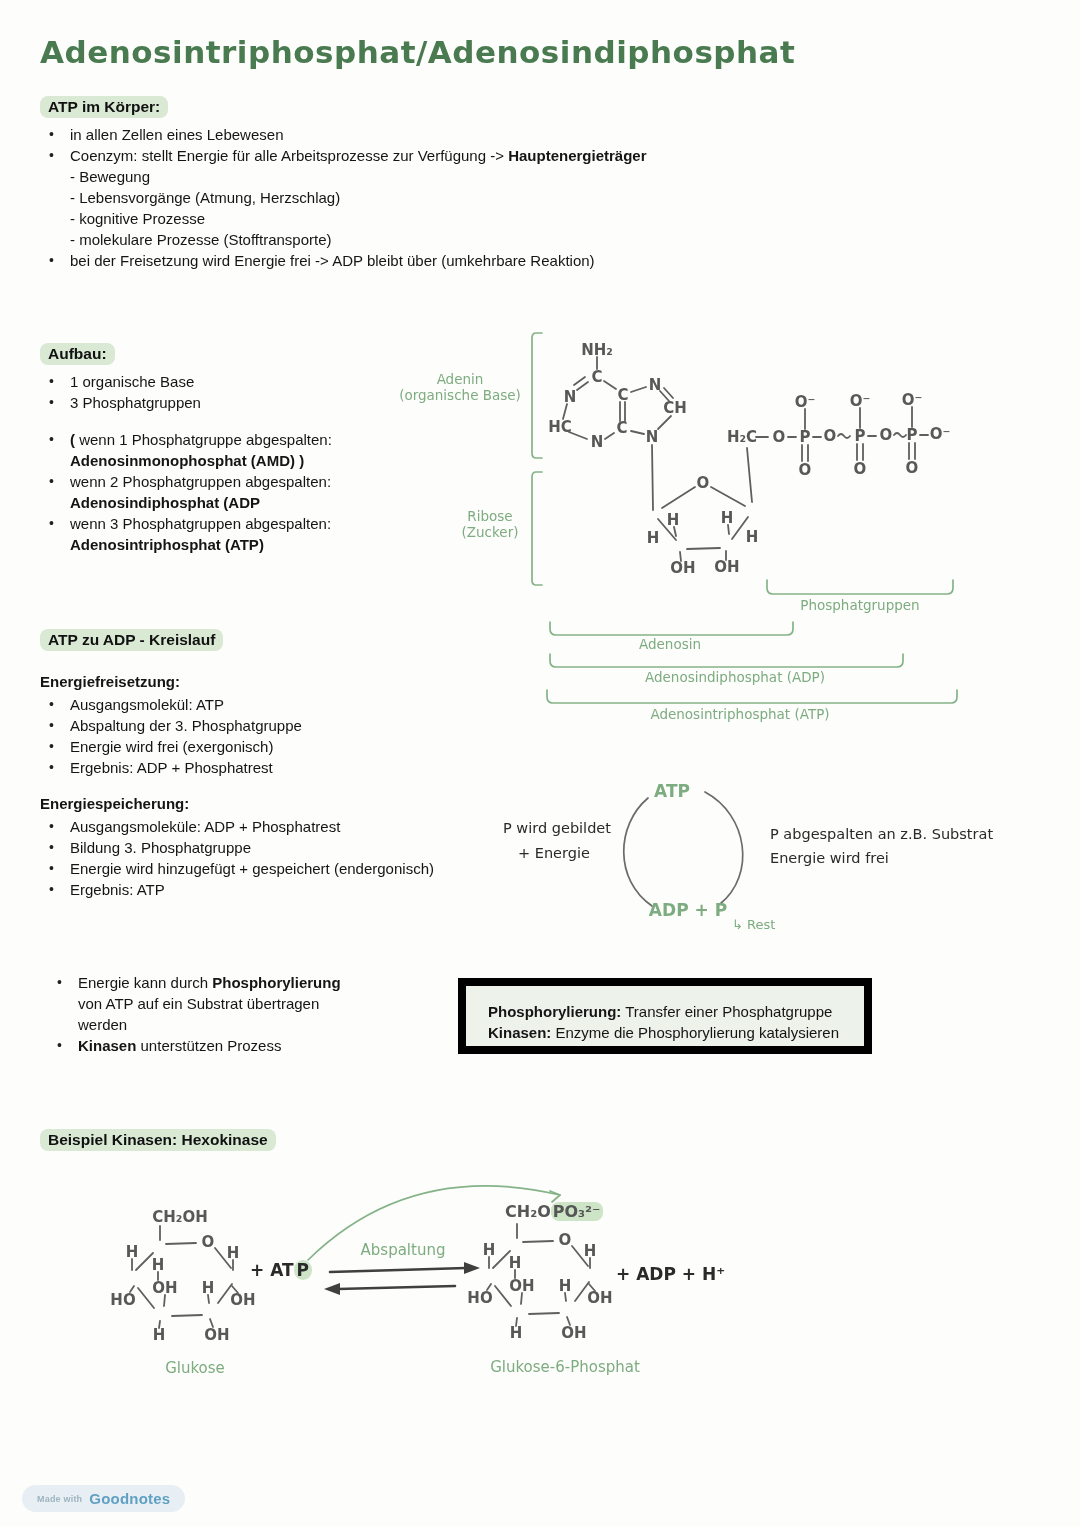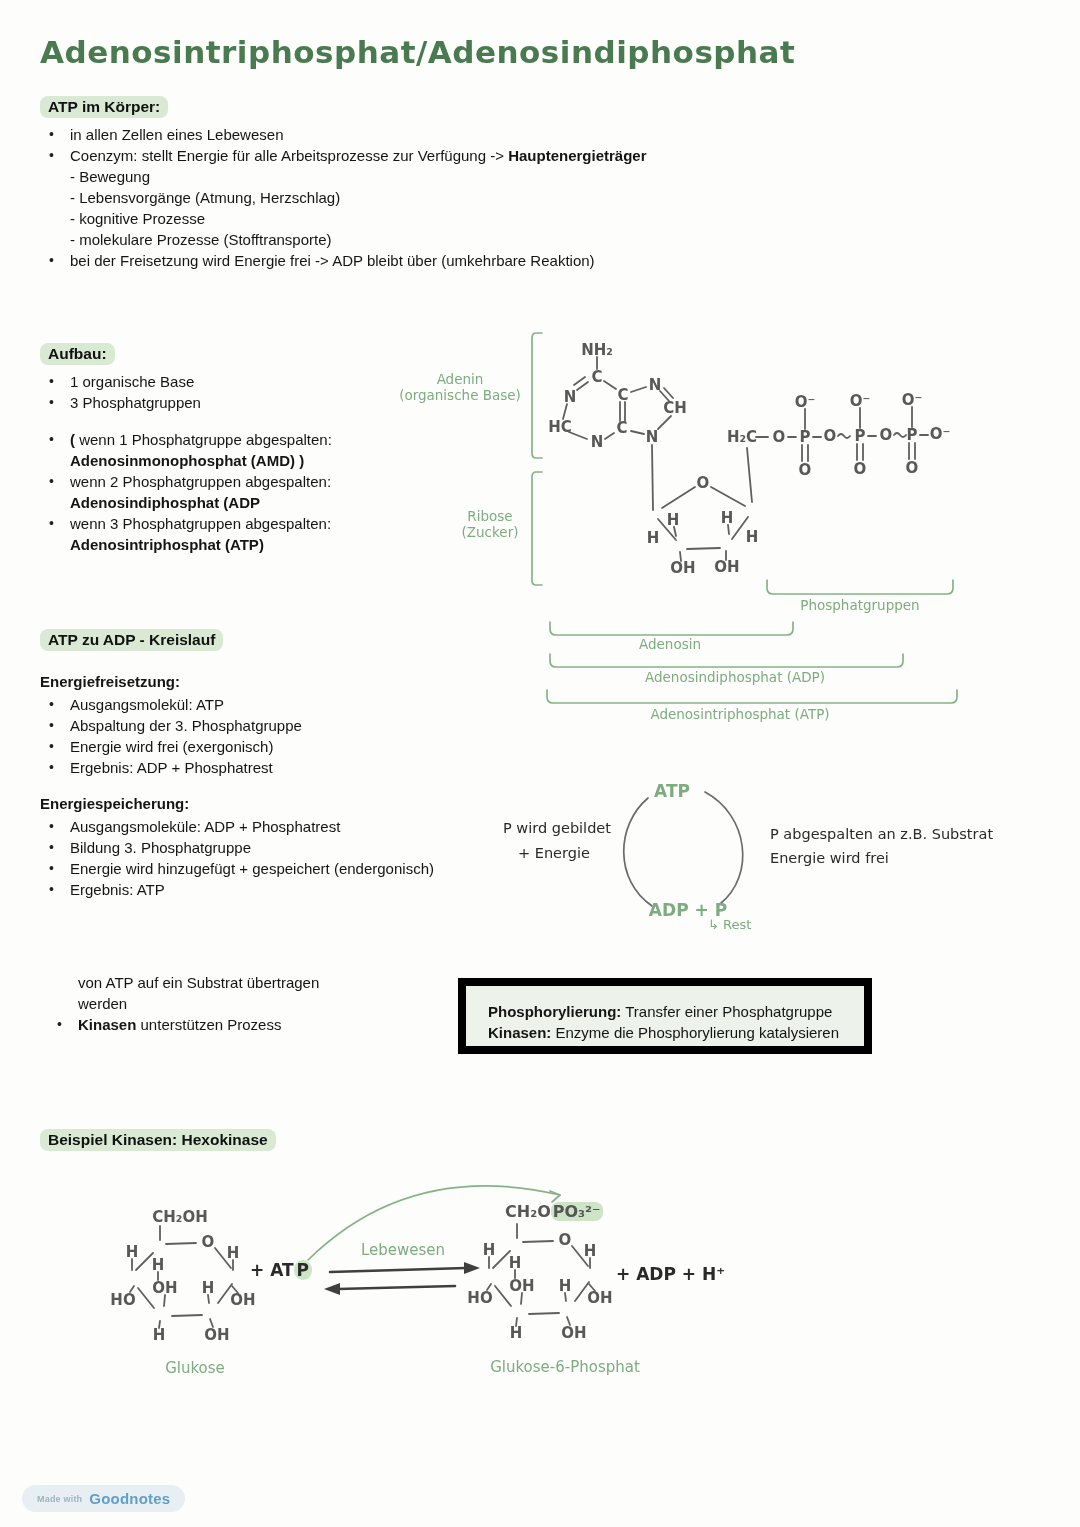--- a/index.html
+++ b/index.html
@@ -178,30 +178,31 @@
     <div class="li"><span>Energie wird hinzugefügt + gespeichert (endergonisch)</span></div>
     <div class="li"><span>Ergebnis: ATP</span></div>
   </div>
 
   <svg style="left:608px;top:780px;" width="170" height="165" viewBox="0 0 170 165">
     <path class="bond" style="stroke:#6b6b6b;stroke-width:1.7;" d="M40,18 C8,45 6,100 44,126"></path>
     <path class="bond" style="stroke:#6b6b6b;stroke-width:1.7;" d="M97,12 C140,35 148,95 112,124"></path>
   </svg>
   <div class="abs hand-g ctr" style="left:642px;top:781px;width:60px;font-size:17px;font-weight:600;">ATP</div>
   <div class="abs hand-g ctr" style="left:633px;top:900px;width:110px;font-size:17px;font-weight:600;">ADP + P</div>
-  <div class="abs hand-g" style="left:708px;top:917px;font-size:13px;text-align:center;">
+  <div class="abs hand-g" style="left:732px;top:917px;font-size:13px;text-align:center;">
     <span>↳</span>
     <span>Rest</span>
   </div>
   <div class="abs hand-k" style="left:503px;top:820px;font-size:14.5px;">P wird gebildet</div>
   <div class="abs hand-k" style="left:518px;top:845px;font-size:14.5px;">+ Energie</div>
   <div class="abs hand-k" style="left:770px;top:826px;font-size:14.5px;">P abgespalten an z.B. Substrat</div>
   <div class="abs hand-k" style="left:770px;top:850px;font-size:14.5px;text-align:center;">Energie wird frei</div>
 
   <div class="abs" style="left:48px;top:972px;width:400px;">
+    <div class="li"><span>Energie kann durch </span><b>Phosphorylierung</b></div>
     <div class="sub"><span>von ATP auf ein Substrat übertragen</span></div>
     <div class="sub"><span>werden</span></div>
     <div class="li"><b>Kinasen</b><span> unterstützen Prozess</span></div>
   </div>
 
   <div class="abs infobox" style="left:458px;top:978px;width:414px;height:76px;">
     <div><b>Phosphorylierung:</b><span> Transfer einer Phosphatgruppe</span></div>
     <div><b>Kinasen:</b><span> Enzyme die Phosphorylierung katalysieren</span></div>
   </div>
 
@@ -268,21 +269,21 @@
       <text x="510" y="91">H</text>
       <text x="485" y="126">H</text>
       <text x="520" y="138">OH</text>
       <text x="436" y="173">H</text>
       <text x="494" y="173">OH</text>
     </svg>
 
   <div class="abs hand-k" style="left:250px;top:1260px;font-size:17px;font-weight:600;">
     <span>+ AT</span><span class="p-circle">P</span>
   </div>
-  <div class="abs hand-g ctr" style="left:348px;top:1241px;width:110px;font-size:15px;">Lebewesen</div>
+  <div class="abs hand-g ctr" style="left:348px;top:1241px;width:110px;font-size:15px;">Abspaltung</div>
   <div class="abs hand-k" style="left:505px;top:1202px;font-size:16px;font-weight:600;color:#565656;">
     <span>CH₂O</span><span class="po3-hl">PO₃²⁻</span>
   </div>
   <div class="abs hand-k" style="left:616px;top:1264px;font-size:17px;font-weight:600;">+ ADP + H⁺</div>
   <div class="abs hand-g ctr" style="left:145px;top:1359px;width:100px;font-size:15px;">Glukose</div>
   <div class="abs hand-g ctr" style="left:465px;top:1358px;width:200px;font-size:15px;">Glukose-6-Phosphat</div>
 
   <div class="abs pill-footer" style="left:22px;top:1485px;">
     <span class="madewith">Made with</span>
     <span class="brand">Goodnotes</span>

